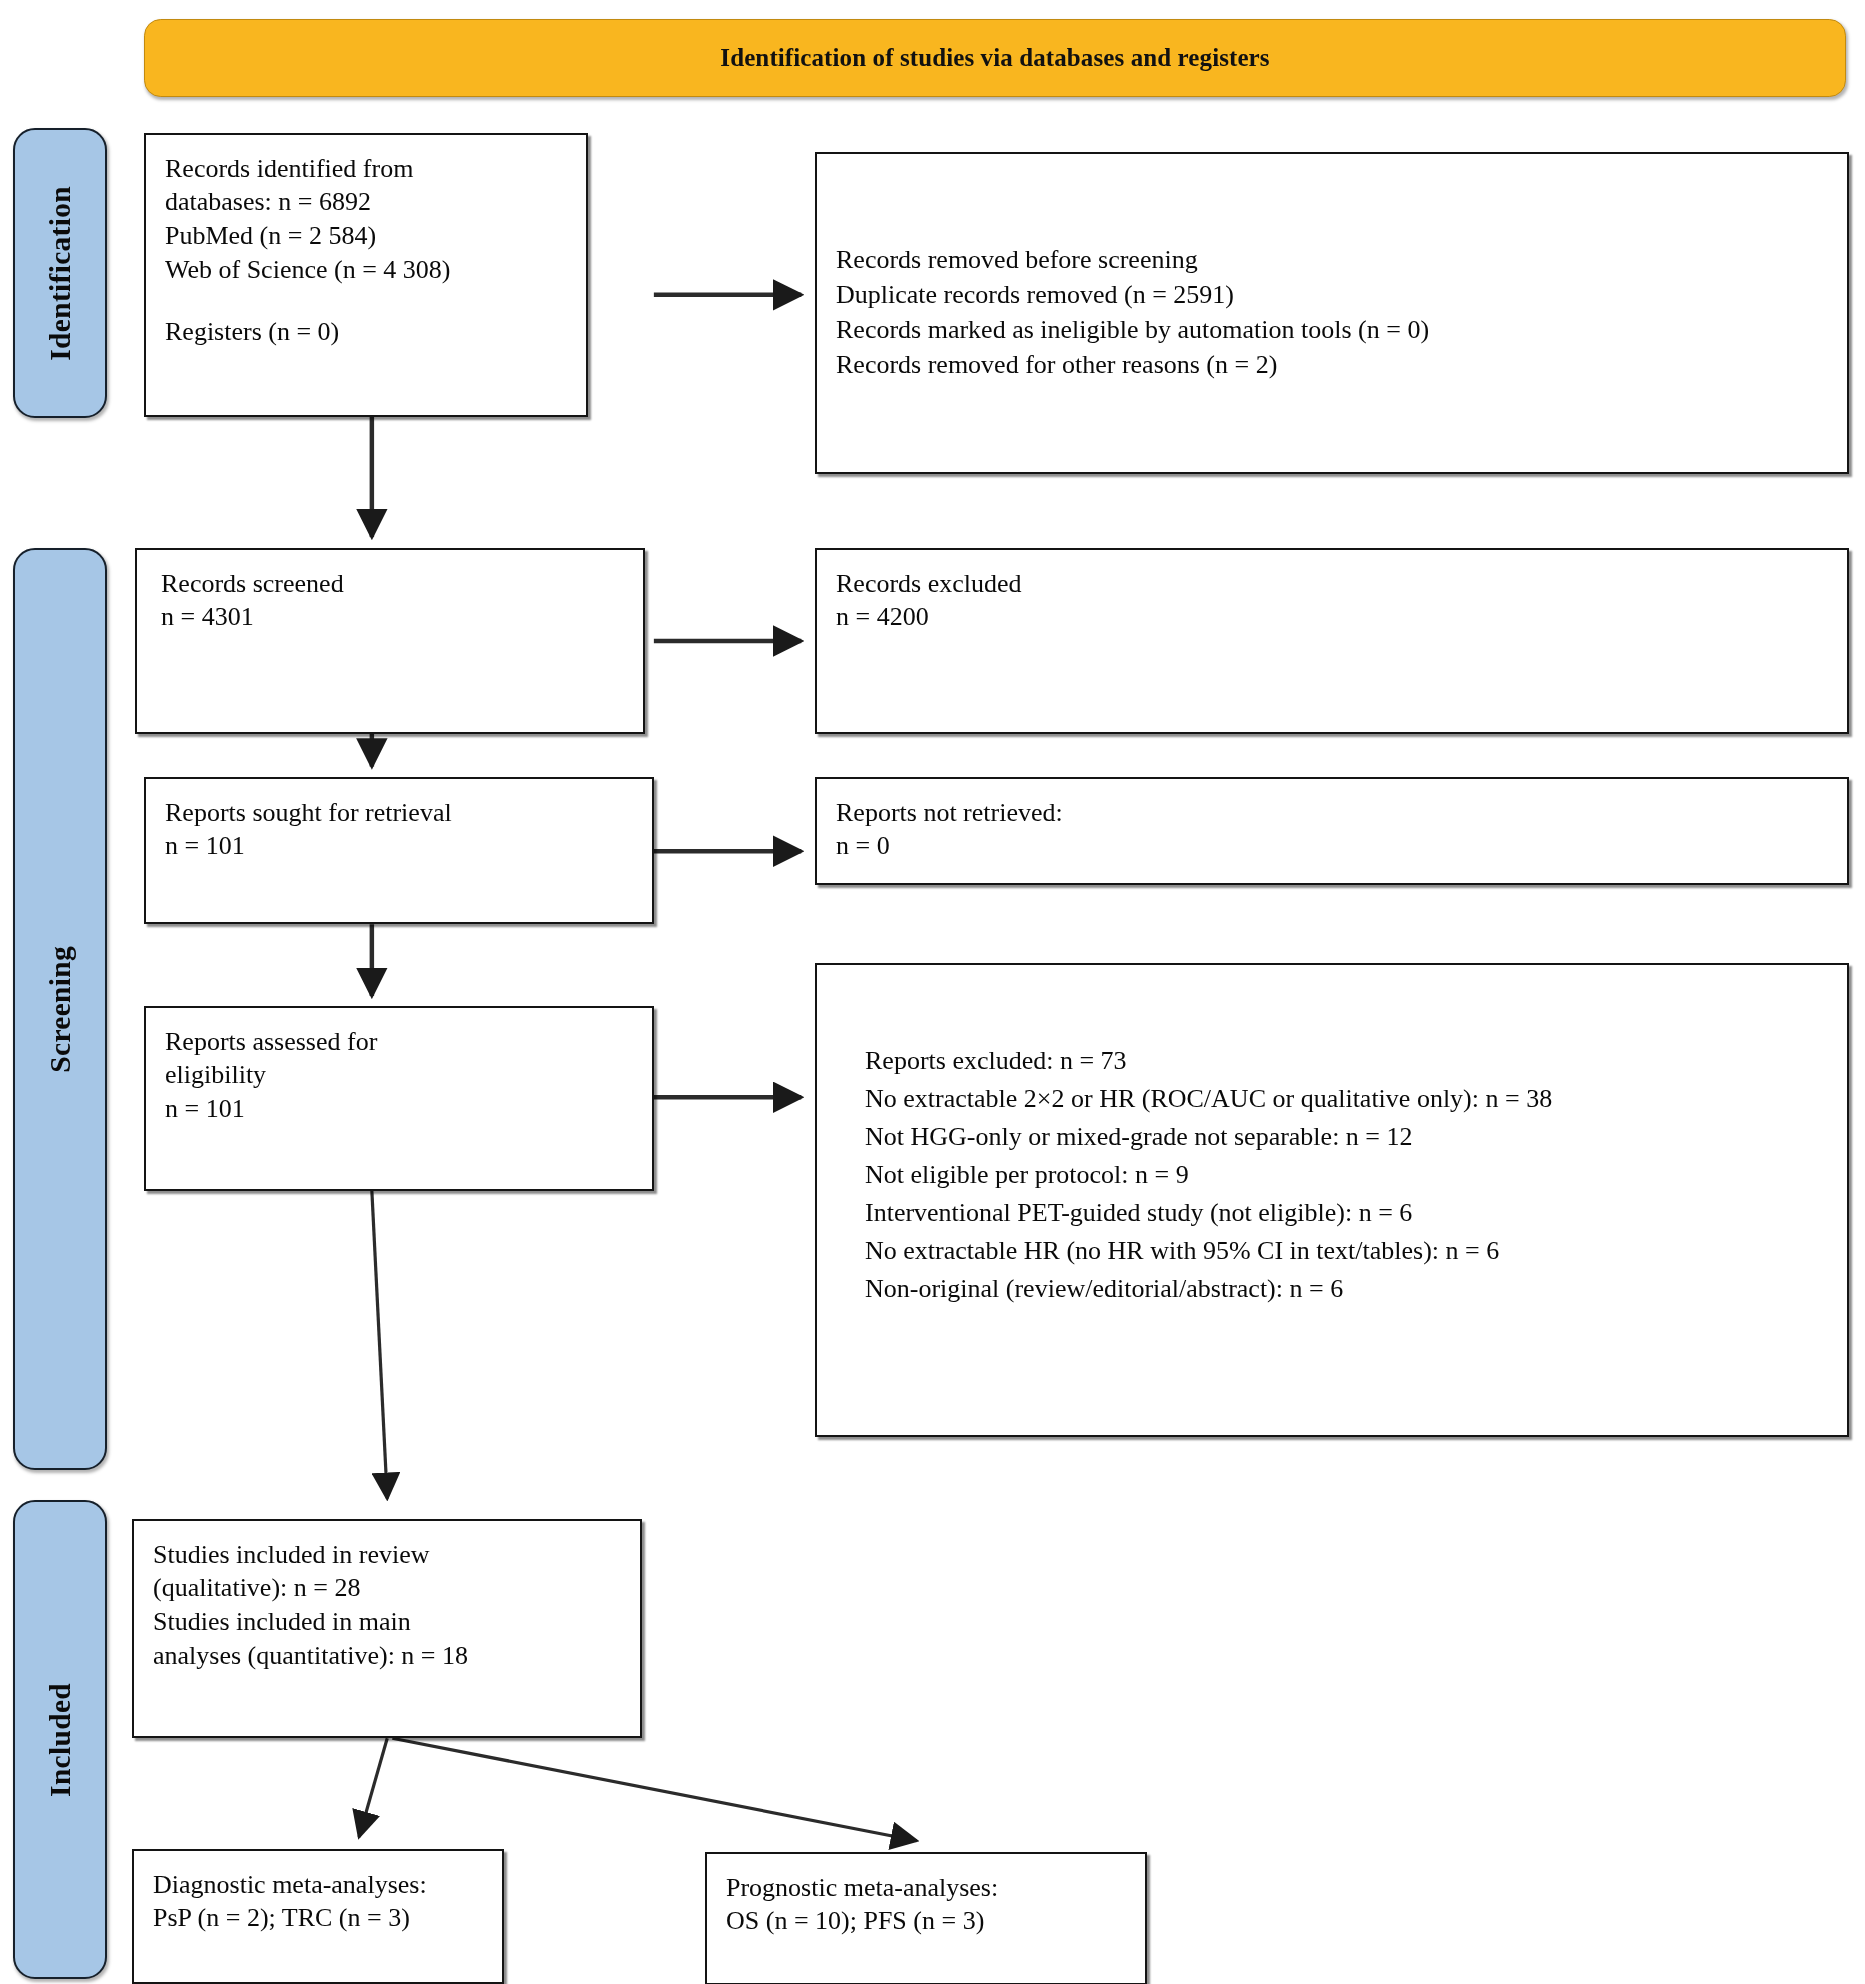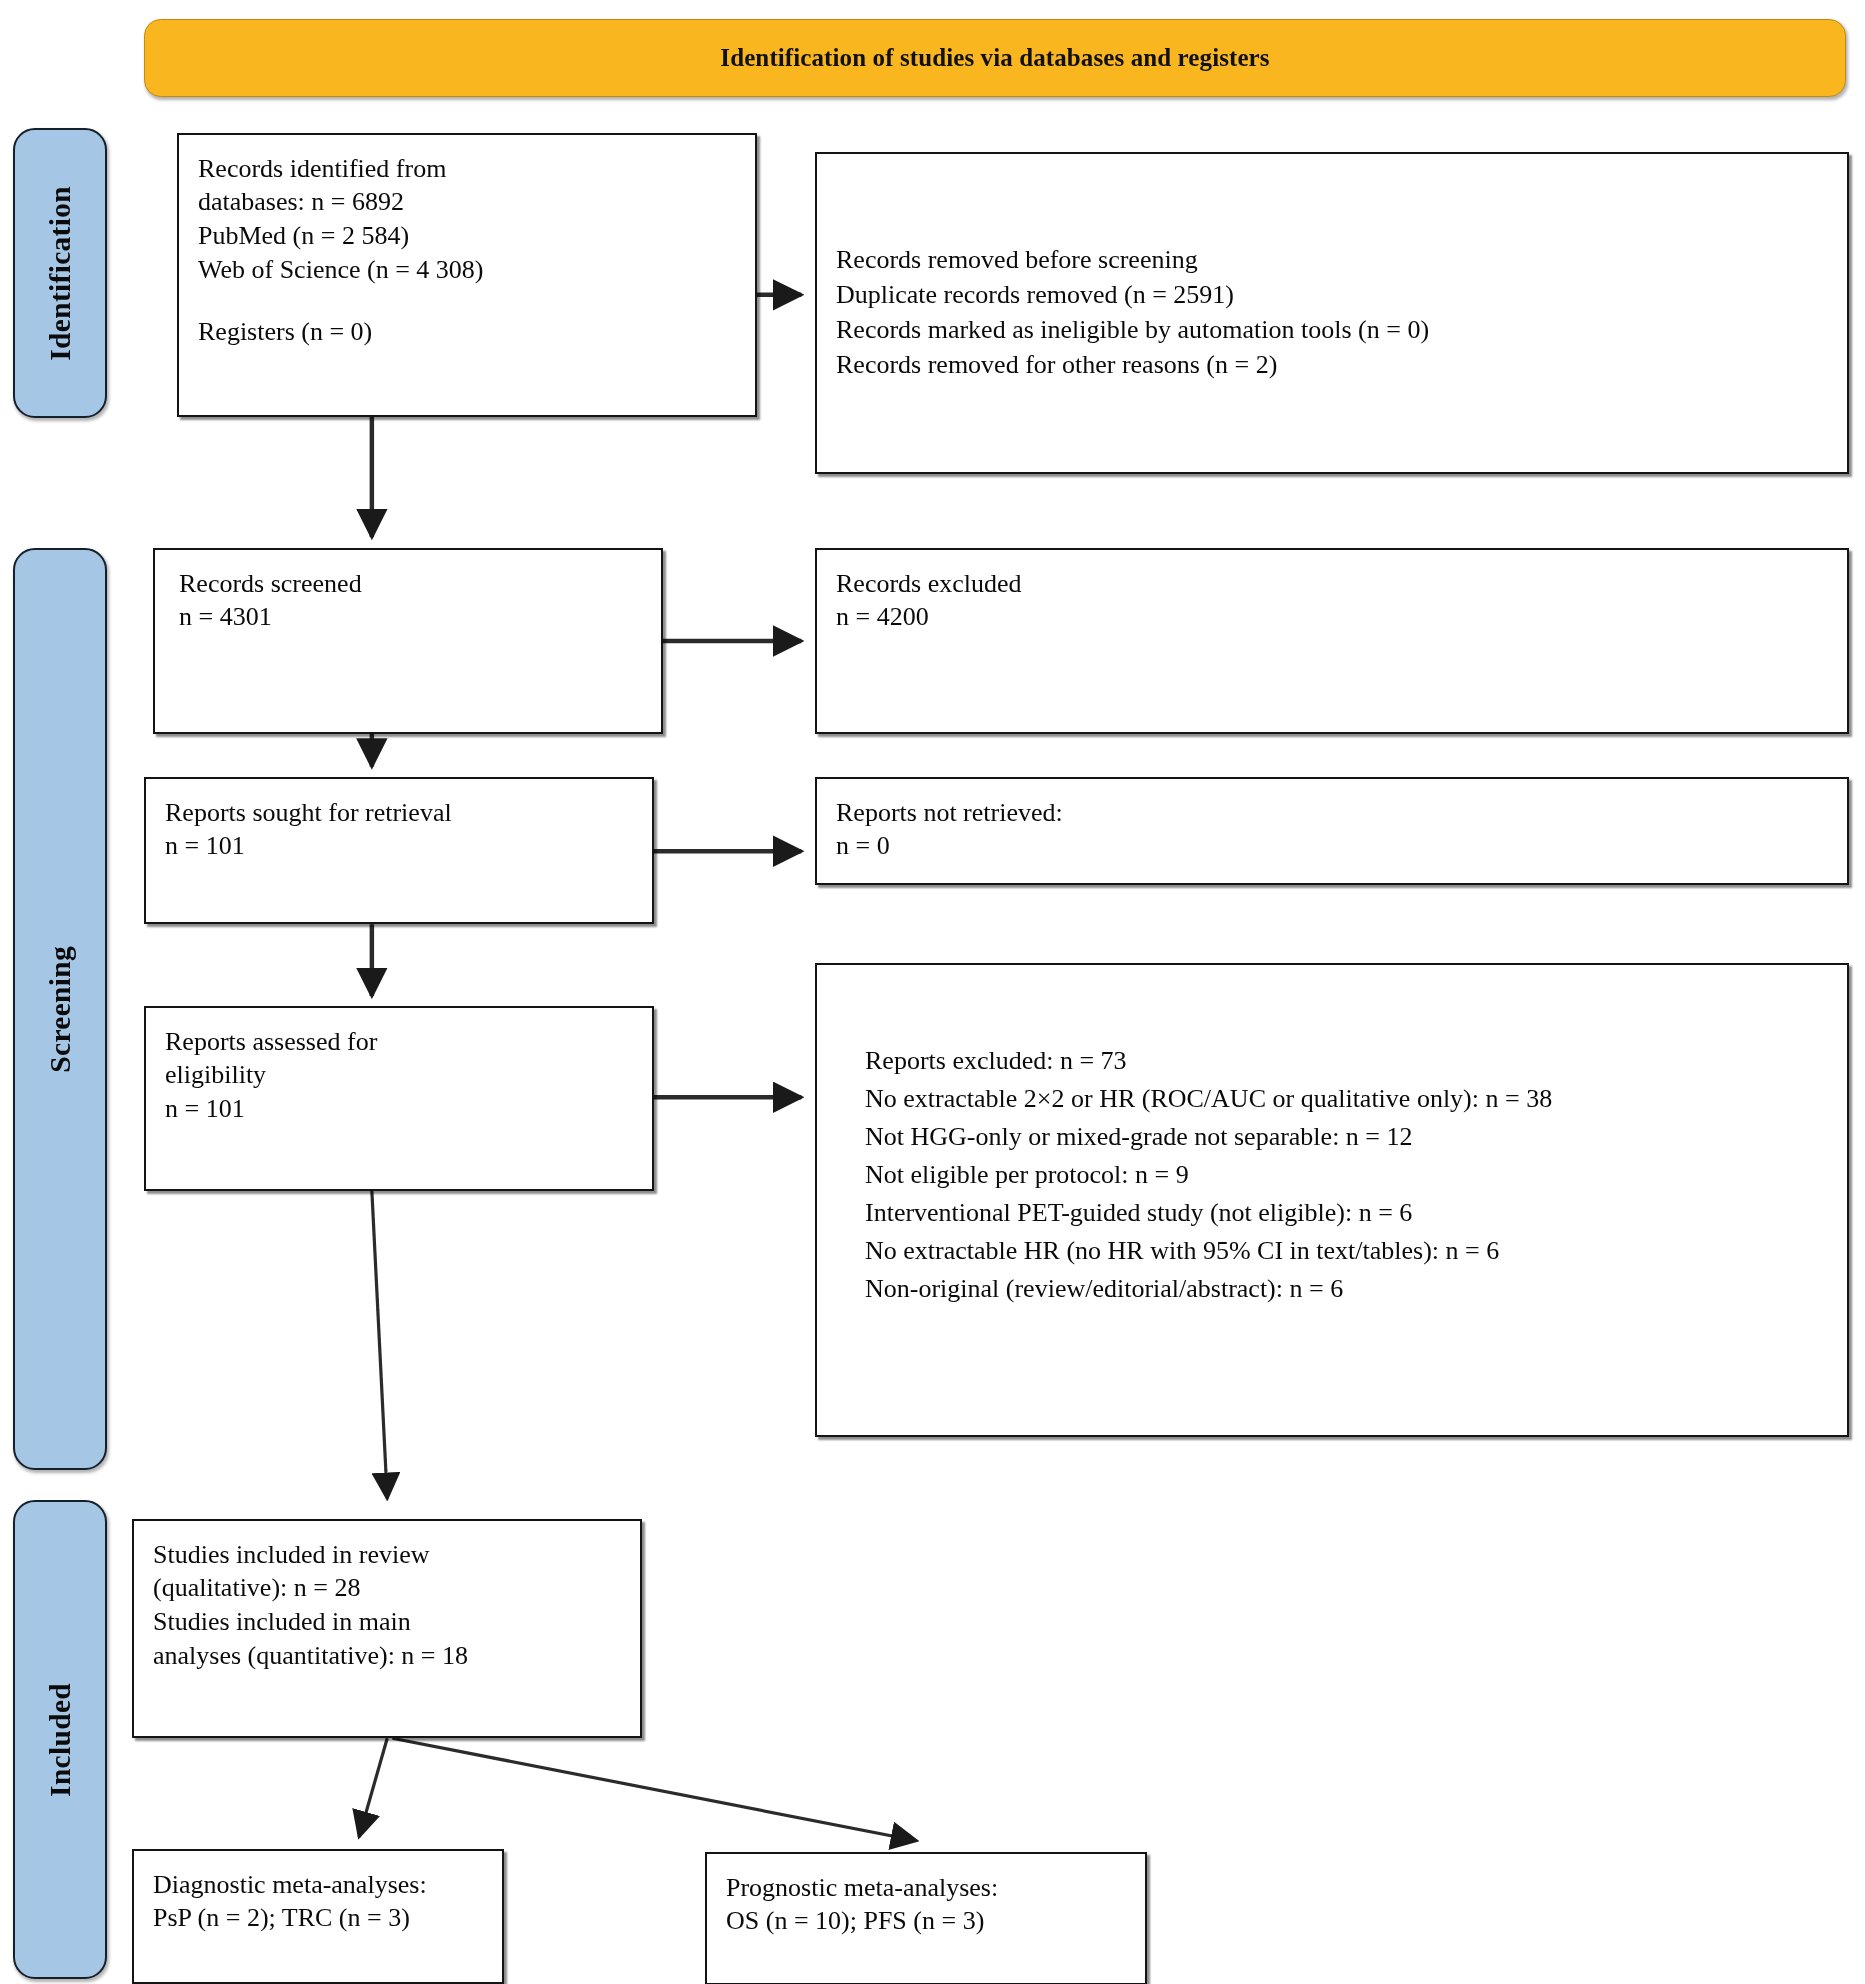--- a/index.html
+++ b/index.html
@@ -57,22 +57,22 @@
     font-size:26px;
     line-height:1.30;
     color:#0a0a0a;
     white-space:pre-wrap;
   }
   .fbox p.gap{margin-top:28px;}
   .fbox.tight p{line-height:1.34;}
   .fbox.dense p{font-size:26px;line-height:1.46;}
 
   
-  #box-identified      {left:144px;top:133px;  width:580px;height:284px;margin-left:33px;}
-  #box-screened        {left:153px;top:548px;  width:510px;height:186px;padding-left:24px;}
+  #box-identified      {left:144px;top:133px;  width:444px;height:284px;}
+  #box-screened        {left:135px;top:548px;  width:510px;height:186px;padding-left:24px;}
   #box-sought          {left:144px;top:777px; width:510px;height:147px;}
   #box-assessed        {left:144px;top:1006px; width:510px;height:185px;}
   #box-included-studies{left:132px;top:1519px; width:510px;height:219px;}
   #box-diagnostic      {left:132px;top:1849px; width:372px;height:135px;}
   #box-prognostic      {left:705px;top:1852px;width:442px;height:133px;}
 
   
   #box-removed  {left:815px;top:152px; width:1034px;height:322px;}
   #box-excluded {left:815px;top:548px; width:1034px;height:186px;}
   #box-notretr  {left:815px;top:777px;width:1034px;height:108px;}

